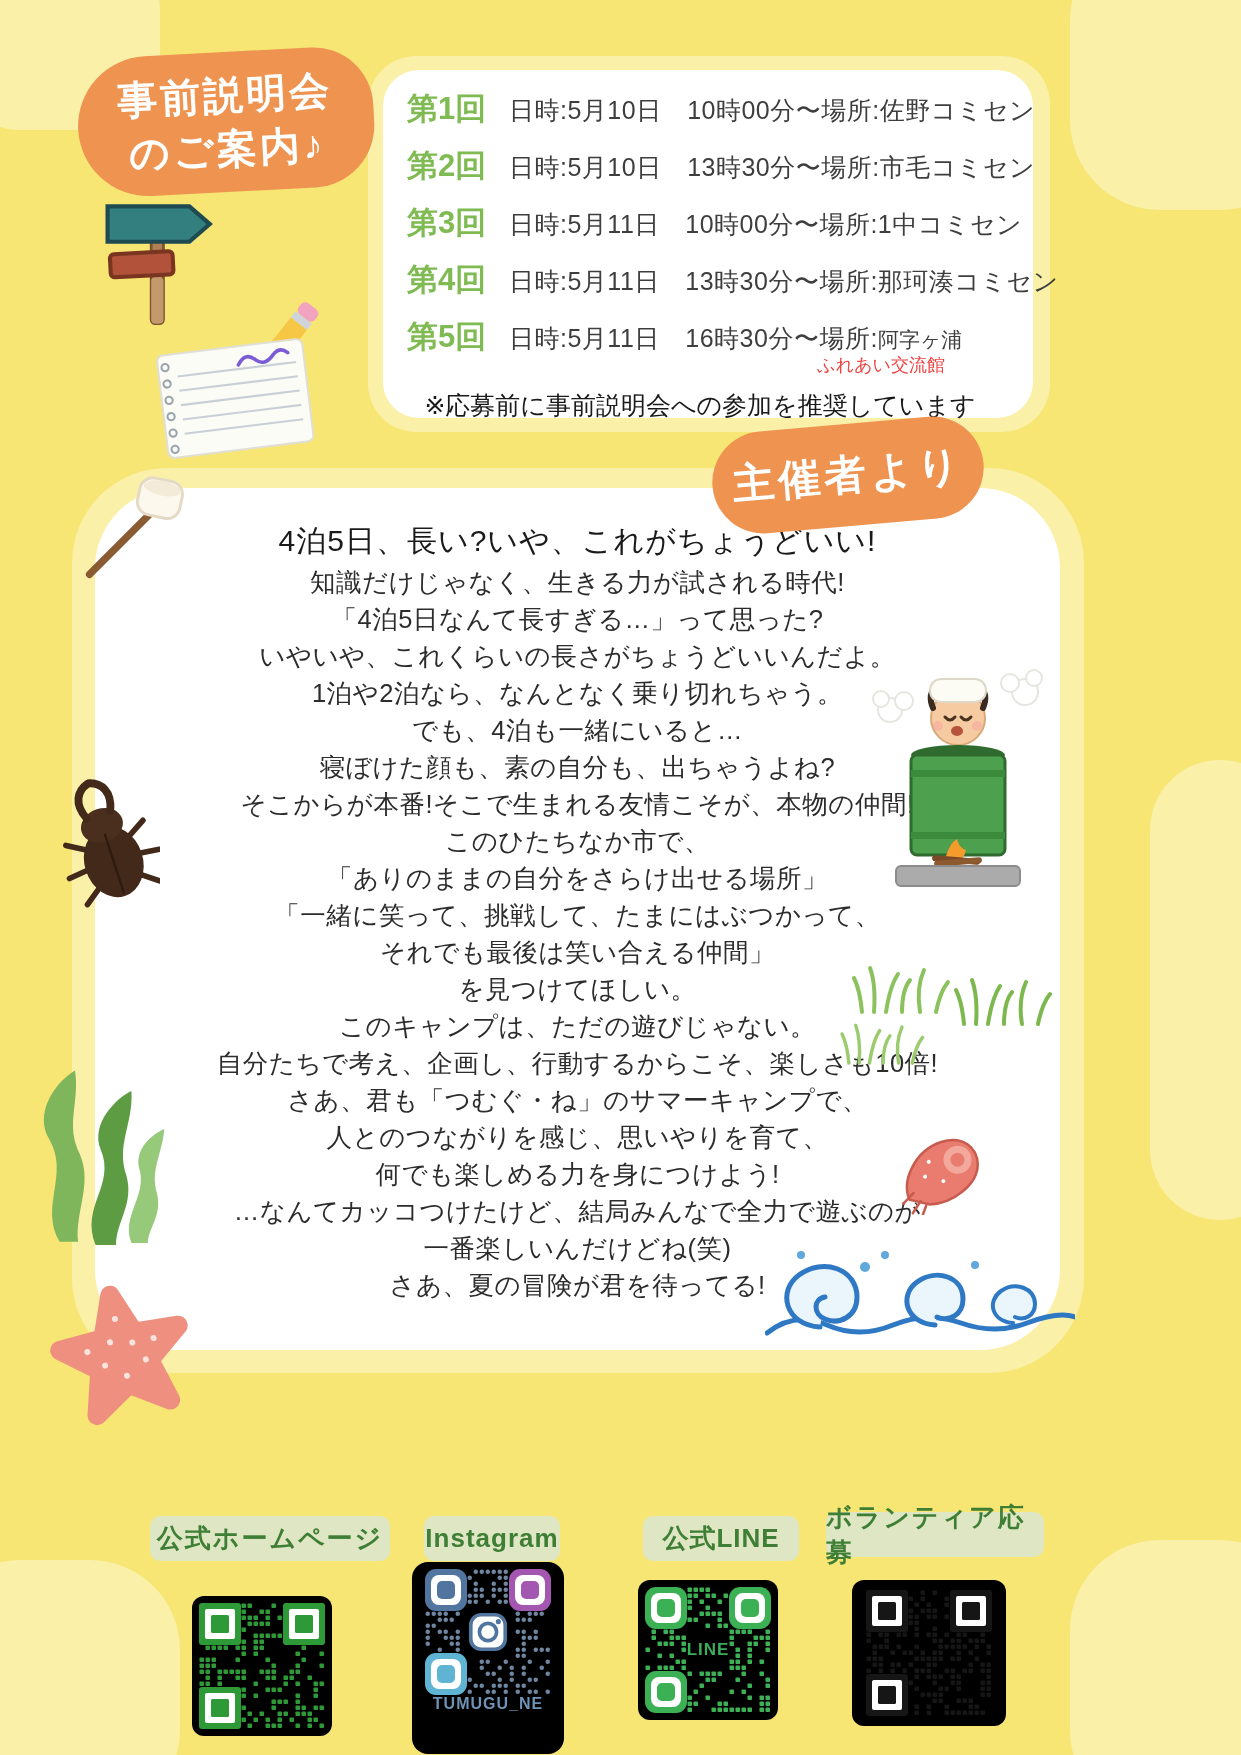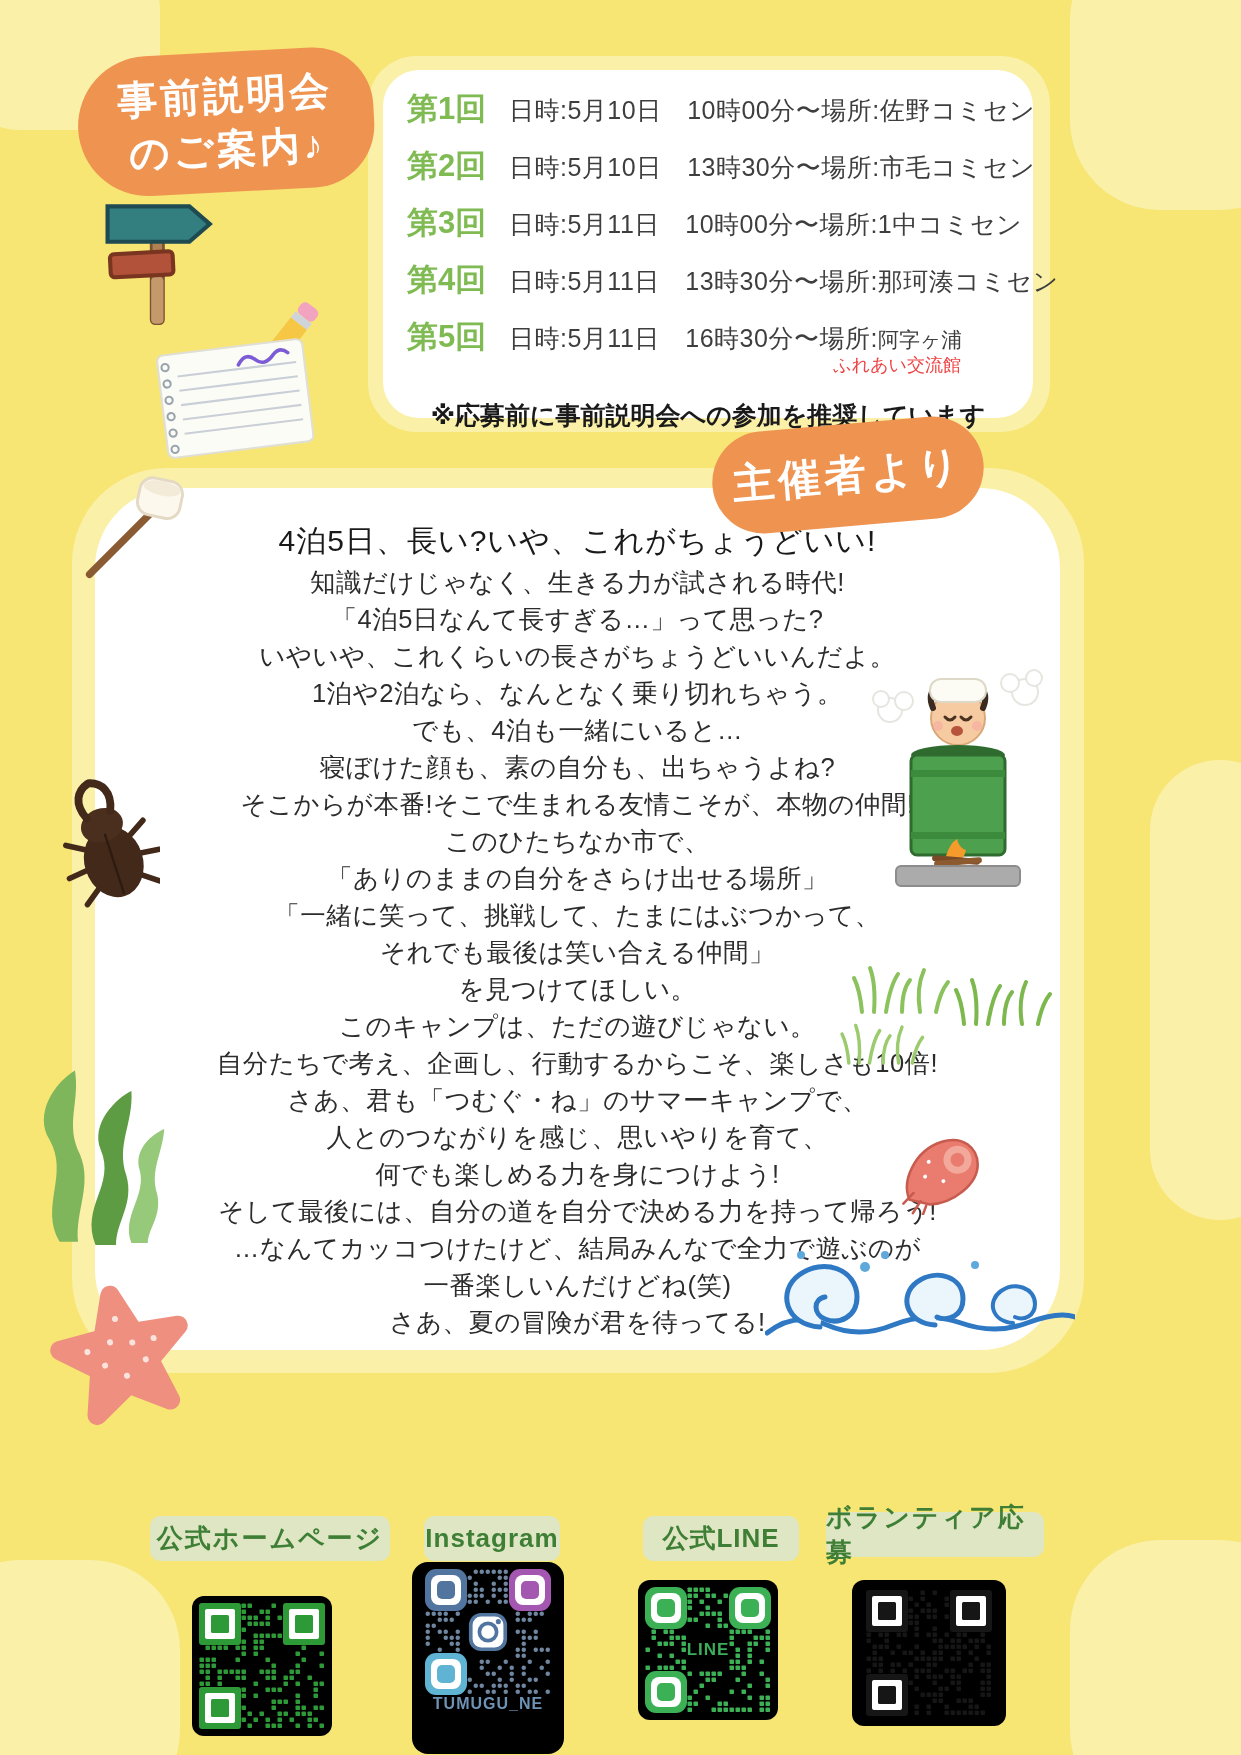--- a/index.html
+++ b/index.html
@@ -8,28 +8,28 @@
   .bl{position:absolute;background:#FAF0A8;z-index:1}
   .bl1{left:-50px;top:-60px;width:210px;height:190px;border-radius:70px}
   .bl2{left:1070px;top:-70px;width:240px;height:280px;border-radius:90px}
   .bl3{left:368px;top:56px;width:682px;height:376px;border-radius:48px}
   .bl4{left:72px;top:468px;width:1012px;height:905px;border-radius:95px}
   .bl5{left:1150px;top:760px;width:140px;height:460px;border-radius:70px}
   .bl6{left:-70px;top:1560px;width:250px;height:260px;border-radius:90px}
   .bl7{left:1070px;top:1540px;width:240px;height:280px;border-radius:90px}
 
   .card{position:absolute;background:#FFFFFF;z-index:2}
-  .schedule-card{left:383px;top:70px;width:650px;height:348px;border-radius:36px;padding:18px 0 0 24px;box-sizing:border-box}
+  .schedule-card{left:383px;top:70px;width:650px;height:348px;border-radius:36px;padding:18px 16px 0 24px;box-sizing:border-box}
   .srow{display:flex;align-items:baseline;height:57px}
   .srow5{position:relative}
   .sno{width:102px;flex:none;color:#7FBA52;font-weight:bold;font-size:31px}
   .sbody{color:#3E3E3E;font-size:25px;letter-spacing:.5px;white-space:nowrap}
   .splace{color:#3E3E3E;font-size:21px}
   .ssub{position:absolute;right:72px;top:37px;font-size:18px;color:#ef4444}
-  .snote{margin:26px 24px 0 0;text-align:center;font-weight:bold;font-size:25px;color:#1A1A1A}
+  .snote{margin:16px 24px 0 0;text-align:center;font-weight:normal;font-size:25px;color:#1A1A1A}
 
   .badge{position:absolute;display:flex;flex-direction:column;align-items:center;justify-content:center;
          background:#EF9351;color:#fff;font-weight:bold;z-index:3;text-align:center}
   .badge1{left:78px;top:52px;width:296px;height:140px;border-radius:70px 60px 62px 70px;transform:rotate(-3deg);font-size:40px;line-height:1.35;letter-spacing:3px}
   .badge2{left:712px;top:424px;width:272px;height:102px;border-radius:52px;transform:rotate(-5deg);font-size:42px;letter-spacing:4px}
 
   .message-card{left:95px;top:488px;width:965px;height:862px;border-radius:80px;text-align:center;padding-top:30px;box-sizing:border-box}
   .message-card p{margin:0;font-size:25.5px;line-height:37px;color:#2C2C2C;letter-spacing:.5px}
   .message-card .mtitle{font-size:30px;font-weight:normal;line-height:46px;color:#1A1A1A;letter-spacing:1px}
 
@@ -112,21 +112,20 @@
     <p>このひたちなか市で、</p>
     <p>「ありのままの自分をさらけ出せる場所」</p>
     <p>「一緒に笑って、挑戦して、たまにはぶつかって、</p>
     <p>それでも最後は笑い合える仲間」</p>
     <p>を見つけてほしい。</p>
     <p>このキャンプは、ただの遊びじゃない。</p>
     <p>自分たちで考え、企画し、行動するからこそ、楽しさも10倍!</p>
     <p>さあ、君も「つむぐ・ね」のサマーキャンプで、</p>
     <p>人とのつながりを感じ、思いやりを育て、</p>
     <p>何でも楽しめる力を身につけよう!</p>
-    <p>そして最後には、自分の道を自分で決める力を持って帰ろう!</p>
     <p>…なんてカッコつけたけど、結局みんなで全力で遊ぶのが</p>
     <p>一番楽しいんだけどね(笑)</p>
     <p>さあ、夏の冒険が君を待ってる!</p>
   </div>
 
   <svg class="deco" style="left:78px;top:190px" width="160" height="150" viewBox="0 0 110 110">
     <rect x="50" y="14" width="9" height="84" rx="3" fill="#B08154" stroke="#7A5330" stroke-width="2"></rect>
     <rect x="50" y="64" width="9" height="34" rx="3" fill="#C49A6C"></rect>
     <polygon points="18,12 78,12 93,25 78,38 18,38" fill="#337E7E" stroke="#1E4B52" stroke-width="3"></polygon>
     <rect x="20" y="46" width="46" height="17" rx="3" fill="#B2523B" stroke="#79351F" stroke-width="3" transform="rotate(-3 43 54)"></rect>

